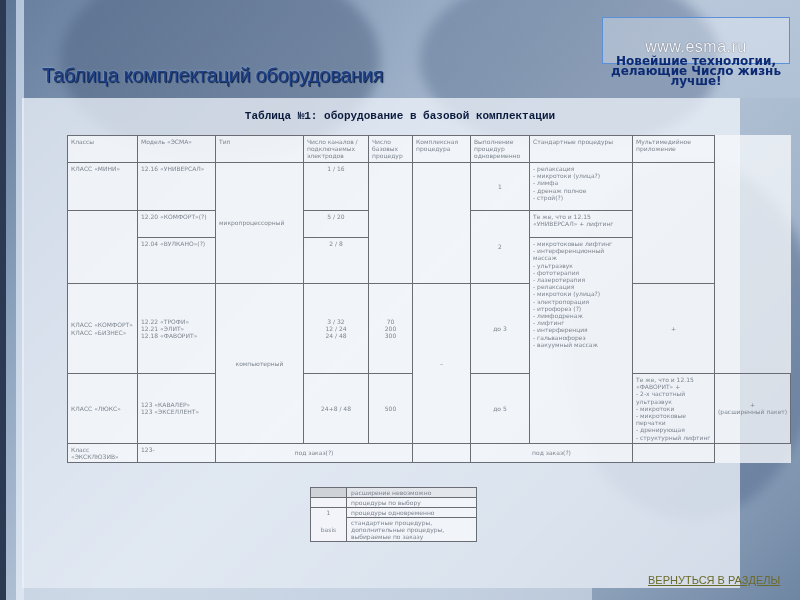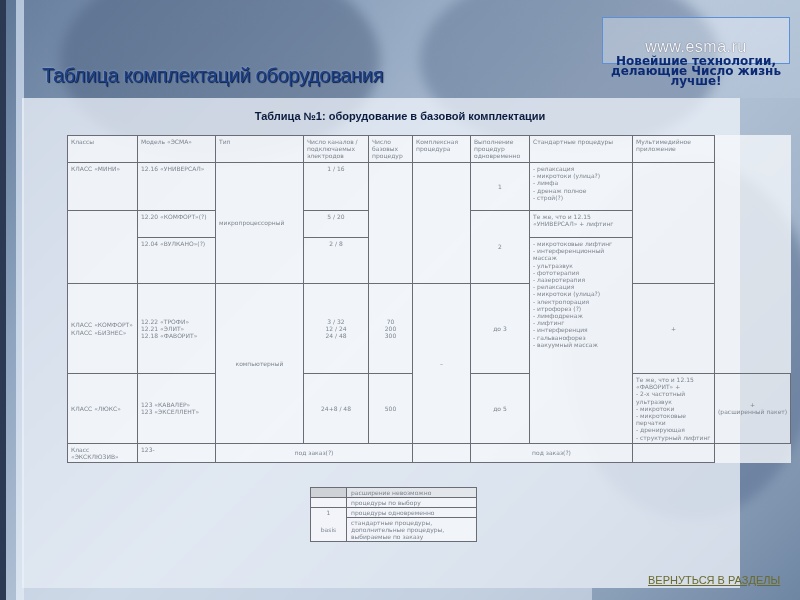--- a/index.html
+++ b/index.html
@@ -13,21 +13,21 @@
   .header-band{position:absolute;left:22px;top:0;width:778px;height:98px;
     background:linear-gradient(90deg,rgba(120,140,170,.35),rgba(200,214,232,.2));}
   .page-title{position:absolute;left:42px;top:64px;font-family:"Liberation Sans",sans-serif;font-size:20px;
     color:#1c3f86;text-shadow:1px 1px 1px #0a1a3a, 0 0 2px #9fb8e0;letter-spacing:-0.3px;}
   .brand{position:absolute;left:602px;top:17px;width:186px;height:45px;border:1px solid #5b8fd8;
     background:rgba(240,246,255,.35);text-align:center;}
   .brand-url{font-family:"Liberation Sans",sans-serif;font-size:16px;color:#f4f7ff;margin-top:20px;
     text-shadow:0 0 1px #333;letter-spacing:.5px;}
   .brand-tag{font-size:12px;color:#0c2a73;font-weight:bold;line-height:10px;}
   .table-title{position:absolute;left:0;width:800px;top:110px;text-align:center;
-    font-family:Liberation Sans, sans-serif;font-size:11px;color:#0b1b3d;font-weight:bold;}
+    font-family:Liberation Mono, monospace;font-size:11px;color:#0b1b3d;font-weight:bold;}
   table.main{position:absolute;left:67px;top:135px;border-collapse:collapse;
     font-family:"DejaVu Sans",sans-serif;font-size:6px;color:#7e858f;background:rgba(246,248,251,.78);}
   table.main td{border:1px solid #6a6e74;vertical-align:top;padding:2px 3px;line-height:7.2px;}
   table.main tr.hdr td{height:22px;}
   .c{text-align:center;vertical-align:middle !important;}
   .mid{vertical-align:middle !important;}
   table.legend{position:absolute;left:310px;top:487px;border-collapse:collapse;font-size:6px;color:#7e858f;
     background:rgba(246,248,251,.8);}
   table.legend td{border:1px solid #6a6e74;padding:1px 4px;line-height:7px;}
   .back-link{position:absolute;left:648px;top:574px;font-family:"Liberation Sans",sans-serif;font-size:11px;

